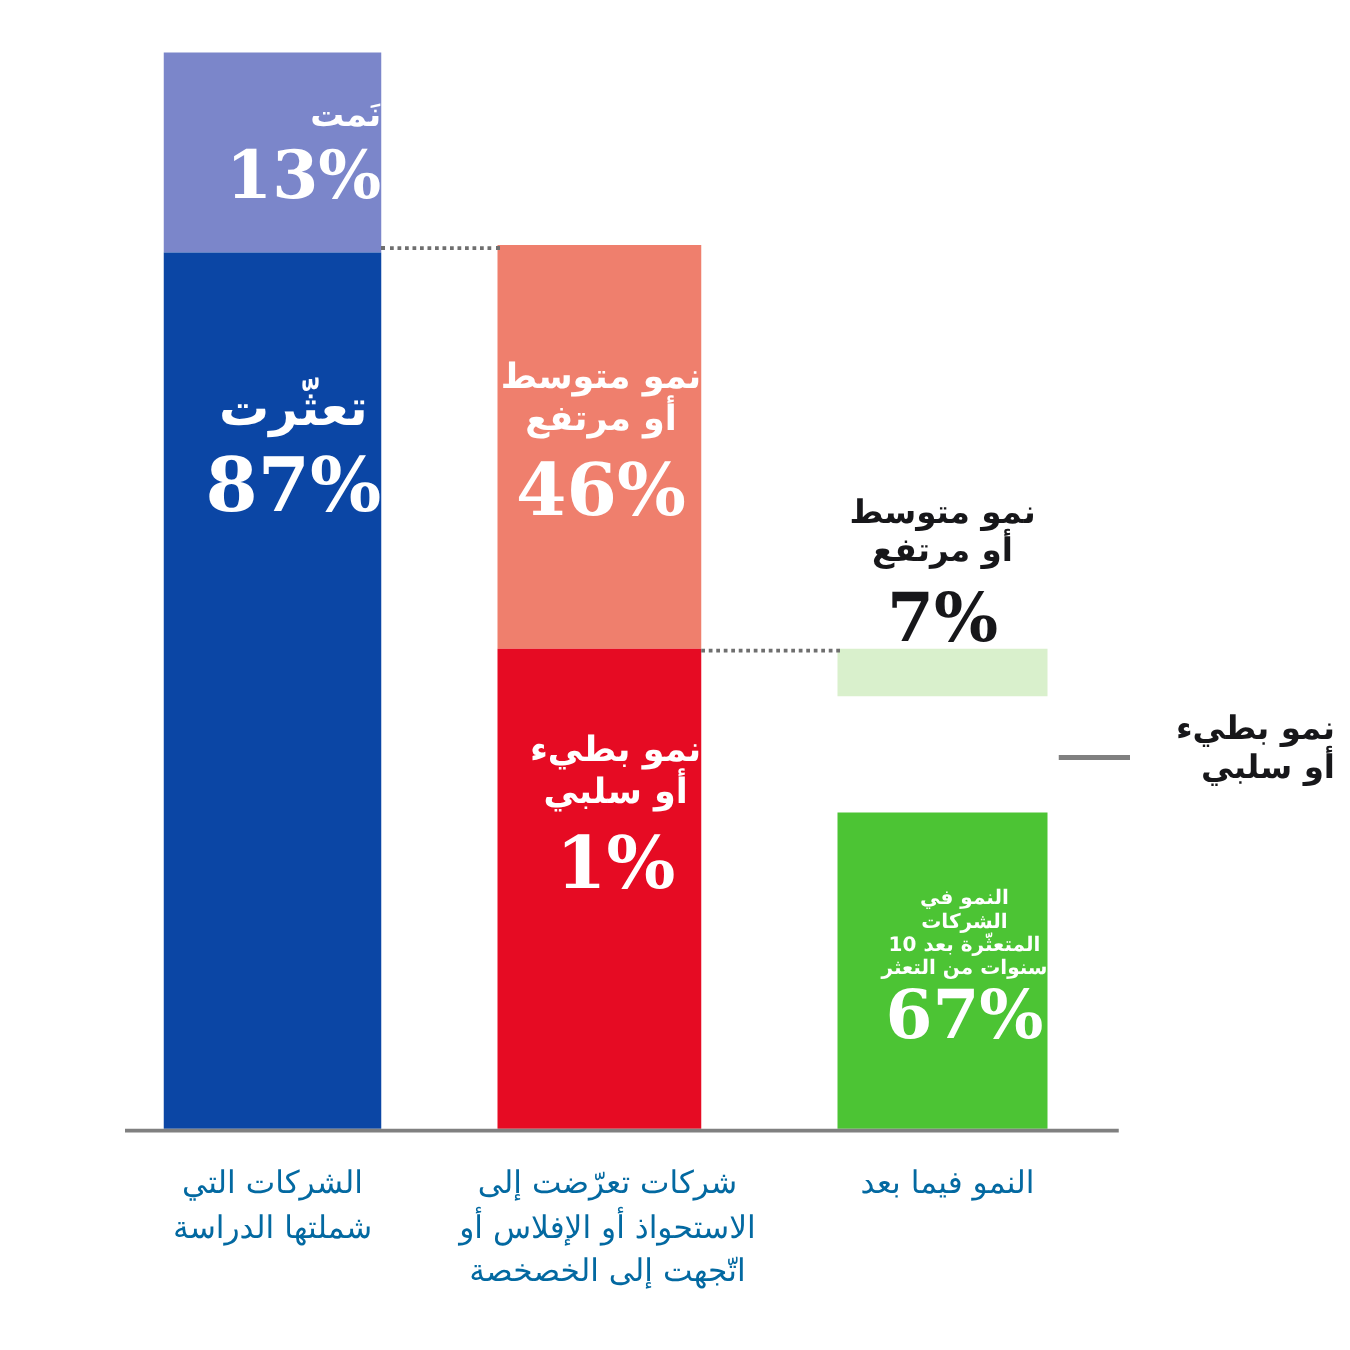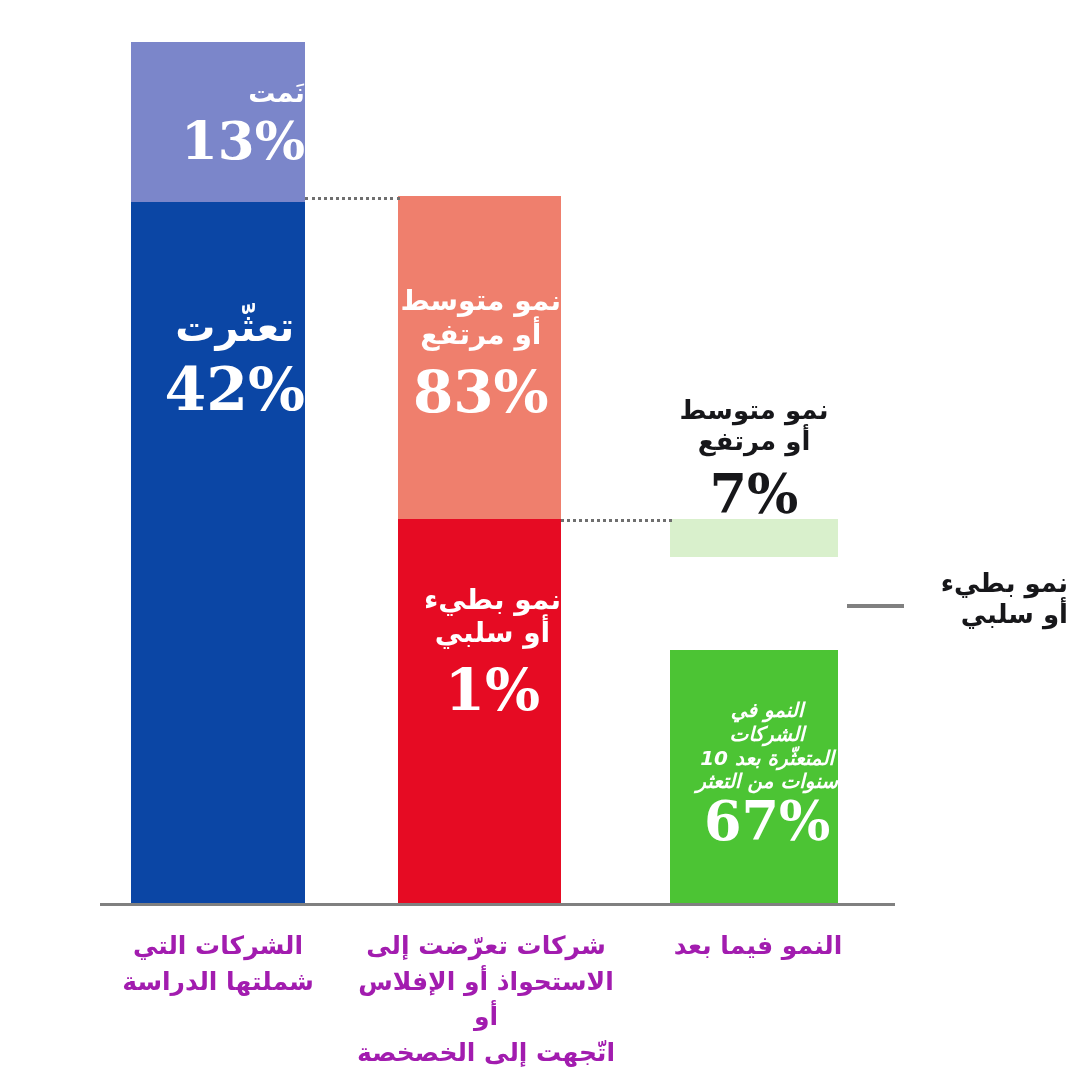--- a/index.html
+++ b/index.html
@@ -105,74 +105,74 @@
     font-weight: 700;
     direction: ltr;
     line-height: 1.0;
   }
 
   
   .cat-label {
     position: absolute;
     direction: rtl;
     text-align: center;
-    color: #a21caf;
+    color: #0369a1;
     font-size: 25px;
-    font-weight: 700;
+    font-weight: 400;
     line-height: 1.42;
     white-space: pre-line;
   }
 </style>
 </head>
 <body>
 
 <div id="chart-root">
 
   <div class="bar-column" style="left:131px; top:42px; width:174px; height:861px;">
 
     <div class="segment" id="seg-grew-1" style="left:0; top:0; width:174px; height:160px;">
       <div class="seg-text txt-white" style="font-size:27px;">نَمت</div>
       <div class="seg-value txt-white" style="font-size:53px; margin-top:6px;">13%</div>
     </div>
 
     <div class="segment" id="seg-faltered-1" style="left:0; top:160px; width:174px; height:701px;">
       <div style="margin-top:-382px; display:flex; flex-direction:column; align-items:center;">
         <div class="seg-text txt-white" style="font-size:40px;">تعثّرت</div>
-        <div class="seg-value txt-white" style="font-size:60px; margin-top:8px;">42%</div>
+        <div class="seg-value txt-white" style="font-size:60px; margin-top:8px;">87%</div>
       </div>
     </div>
   </div>
 
   <div class="bar-column" style="left:398px; top:196px; width:163px; height:707px;">
 
     <div class="segment" id="seg-medhigh-2" style="left:0; top:0; width:163px; height:323px;">
       <div style="margin-top:-10px; display:flex; flex-direction:column; align-items:center;">
         <div class="seg-text txt-white" style="font-size:28px;">نمو متوسط
 أو مرتفع</div>
-        <div class="seg-value txt-white" style="font-size:58px; margin-top:12px;">83%</div>
+        <div class="seg-value txt-white" style="font-size:58px; margin-top:12px;">46%</div>
       </div>
     </div>
 
     <div class="segment" id="seg-slowneg-2" style="left:0; top:323px; width:163px; height:384px;">
       <div style="margin-top:-120px; display:flex; flex-direction:column; align-items:center;">
         <div class="seg-text txt-white" style="font-size:28px;">نمو بطيء
 أو سلبي</div>
         <div class="seg-value txt-white" style="font-size:58px; margin-top:12px;">1%</div>
       </div>
     </div>
   </div>
 
   <div class="bar-column" style="left:670px; top:519px; width:168px; height:384px;">
 
     <div class="segment" id="seg-medhigh-3" style="left:0; top:0; width:168px; height:38px;"></div>
 
 
     <div class="segment" id="seg-growth-3" style="left:0; top:131px; width:168px; height:253px;">
       <div style="margin-top:-6px; display:flex; flex-direction:column; align-items:center;">
-        <div class="seg-text txt-white" style="font-size:20px;font-style:italic;">النمو في
+        <div class="seg-text txt-white" style="font-size:16px;">النمو في
 الشركات
 المتعثّرة بعد 10
 سنوات من التعثر</div>
         <div class="seg-value txt-white" style="font-size:54px; ">67%</div>
       </div>
     </div>
   </div>
 
   <div class="connector" style="left:305px; top:197px; width:95px;"></div>
   <div class="connector" style="left:561px; top:519px; width:111px;"></div>

